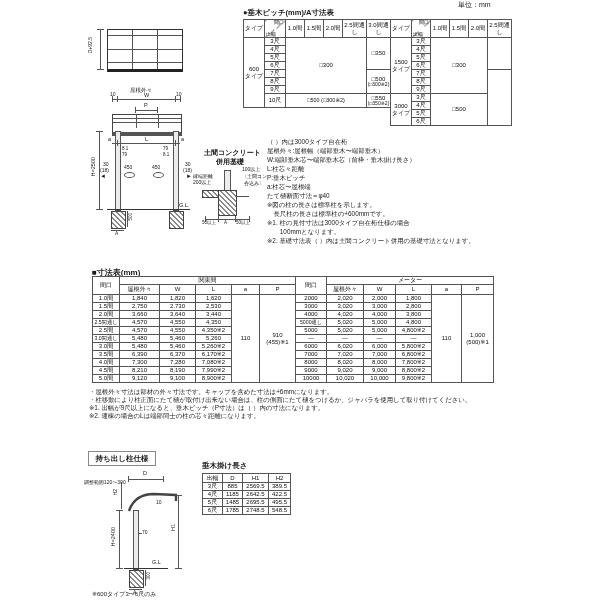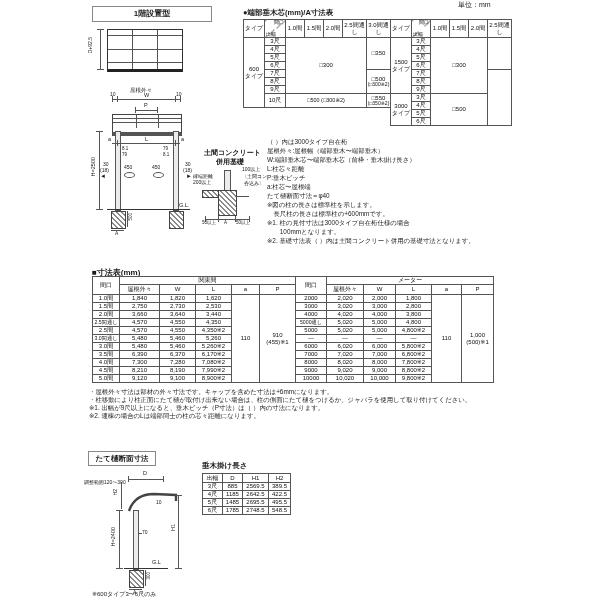--- a/index.html
+++ b/index.html
@@ -29,21 +29,20 @@
   .corner .bl{position:absolute;bottom:0;left:1px;font-size:5px;}
   .note{position:absolute;white-space:pre;color:#1a1a1a;}
   .roof{position:absolute;border:1px solid #444;border-bottom:4px solid #555;background:#fdfdfd;}
   .grid{position:absolute;border:1px solid #333;border-bottom:3px solid #222;background:#fff;}
 </style>
 </head>
 <body>
 
 <div id="canvas">
 
-  <div class="titlebox s8" style="left:92px;top:6px;width:118px;height:14px;line-height:14px;">1階設置型</div>
 
   <div class="grid" style="left:107px;top:29px;width:74px;height:39px;">
     <div class="lv" style="left:24px;top:0;height:39px;"></div>
     <div class="lv" style="left:49px;top:0;height:39px;"></div>
     <div class="lh" style="left:0;top:5px;width:74px;"></div>
     <div class="lh" style="left:0;top:19px;width:74px;"></div>
     <div class="lh" style="left:0;top:32px;width:74px;"></div>
   </div>
   <div class="lv" style="left:100px;top:29px;height:41px;"></div>
   <div class="lh" style="left:97px;top:29px;width:7px;"></div>
@@ -127,21 +126,21 @@
   <div class="lh" style="left:205px;top:219px;width:44px;"></div>
   <div class="lv" style="left:205px;top:216px;height:6px;"></div>
   <div class="lv" style="left:218px;top:216px;height:6px;"></div>
   <div class="lv" style="left:235px;top:216px;height:6px;"></div>
   <div class="lv" style="left:249px;top:216px;height:6px;"></div>
   <div class="lab s45" style="left:202px;top:221px;">50以上</div>
   <div class="lab s45" style="left:224px;top:221px;">A</div>
   <div class="lab s45" style="left:236px;top:221px;">50以上</div>
 
   <div class="lab s7" style="left:458px;top:1px;">単位：mm</div>
-  <div class="lab b s75" style="left:243px;top:9px;">●端部垂木芯(mm)/A寸法表</div>
+  <div class="lab b s75" style="left:243px;top:9px;">●垂木ピッチ(mm)/A寸法表</div>
 
   <table class="spec" style="left:243px;top:19px;width:147px;">
     <colgroup>
         <col style="width:21px">
         <col style="width:21px">
         <col style="width:19px">
         <col style="width:19px">
         <col style="width:19px">
         <col style="width:24px">
         <col style="width:24px">
@@ -440,21 +439,21 @@
           <td>9,800※2</td>
     </tr>
   </tbody>
     </table>
 
   <div class="note s64" style="left:89px;top:388px;">・屋根外々寸法は部材の外々寸法です。キャップを含めた寸法は+6mmになります。</div>
   <div class="note s64" style="left:89px;top:396px;">・柱移動により柱正面にたて樋が取付け出来ない場合は、柱の側面にたて樋をつけるか、ジャバラを使用して取り付けてください。</div>
   <div class="note s64" style="left:89px;top:404px;">※1. 出幅が9尺以上になると、垂木ピッチ（P寸法）は（ ）内の寸法になります。</div>
   <div class="note s64" style="left:89px;top:412px;">※2. 連棟の場合のLは端部同士の柱の芯々距離になります。</div>
 
-  <div class="titlebox s75" style="left:88px;top:451px;width:66px;height:13px;line-height:13px;">たて樋断面寸法</div>
+  <div class="titlebox s75" style="left:88px;top:451px;width:66px;height:13px;line-height:13px;">持ち出し柱仕様</div>
 
   <div class="lab s5" style="left:84px;top:480px;">調整範囲120〜300</div>
   <div class="lh" style="left:128px;top:479px;width:35px;"></div>
   <div class="lv" style="left:128px;top:476px;height:6px;"></div>
   <div class="lv" style="left:163px;top:476px;height:6px;"></div>
   <div class="lab s55" style="left:143px;top:470px;">D</div>
 
   <div class="lv" style="left:121px;top:482px;height:27px;"></div>
   <div class="lab rot s5" style="left:113px;top:489px;">H2</div>
 

